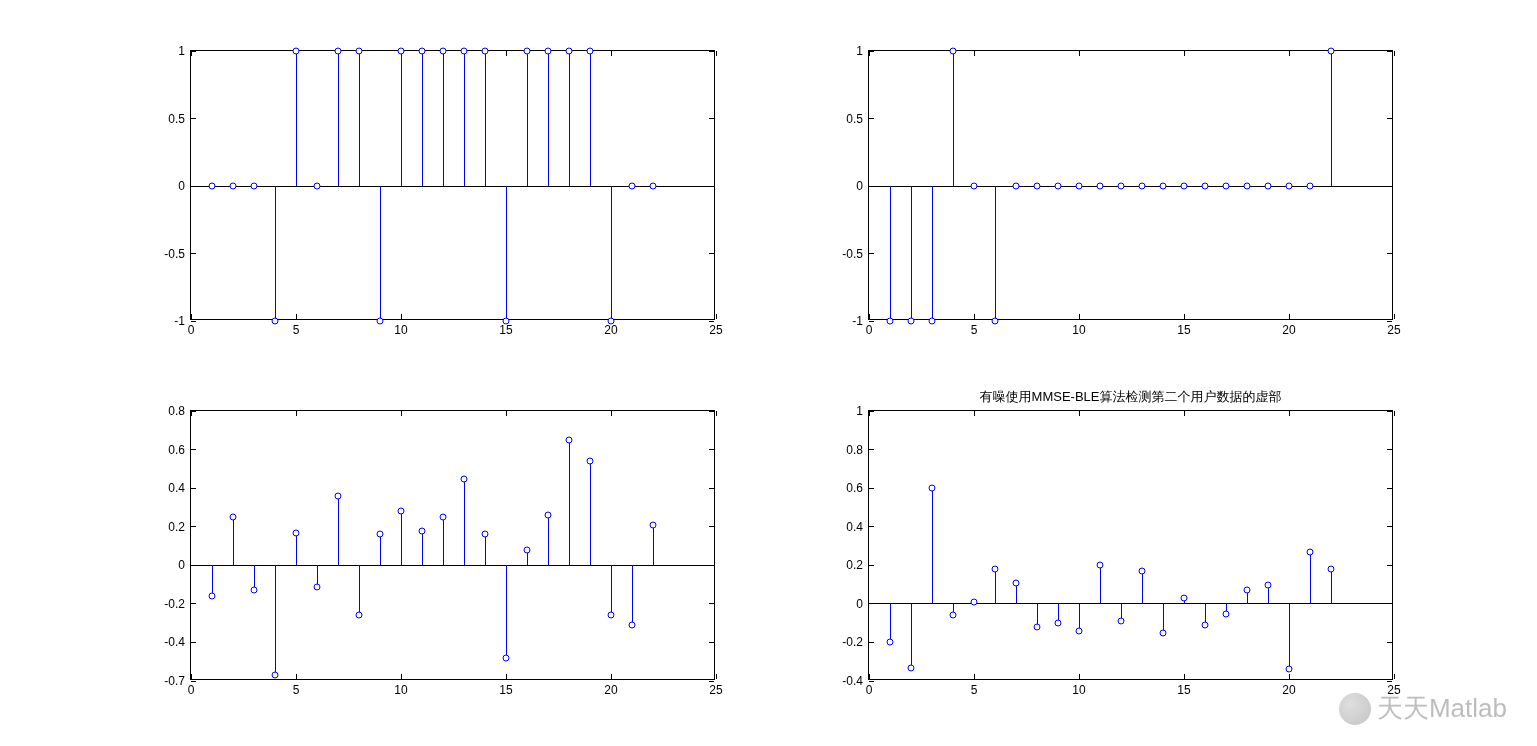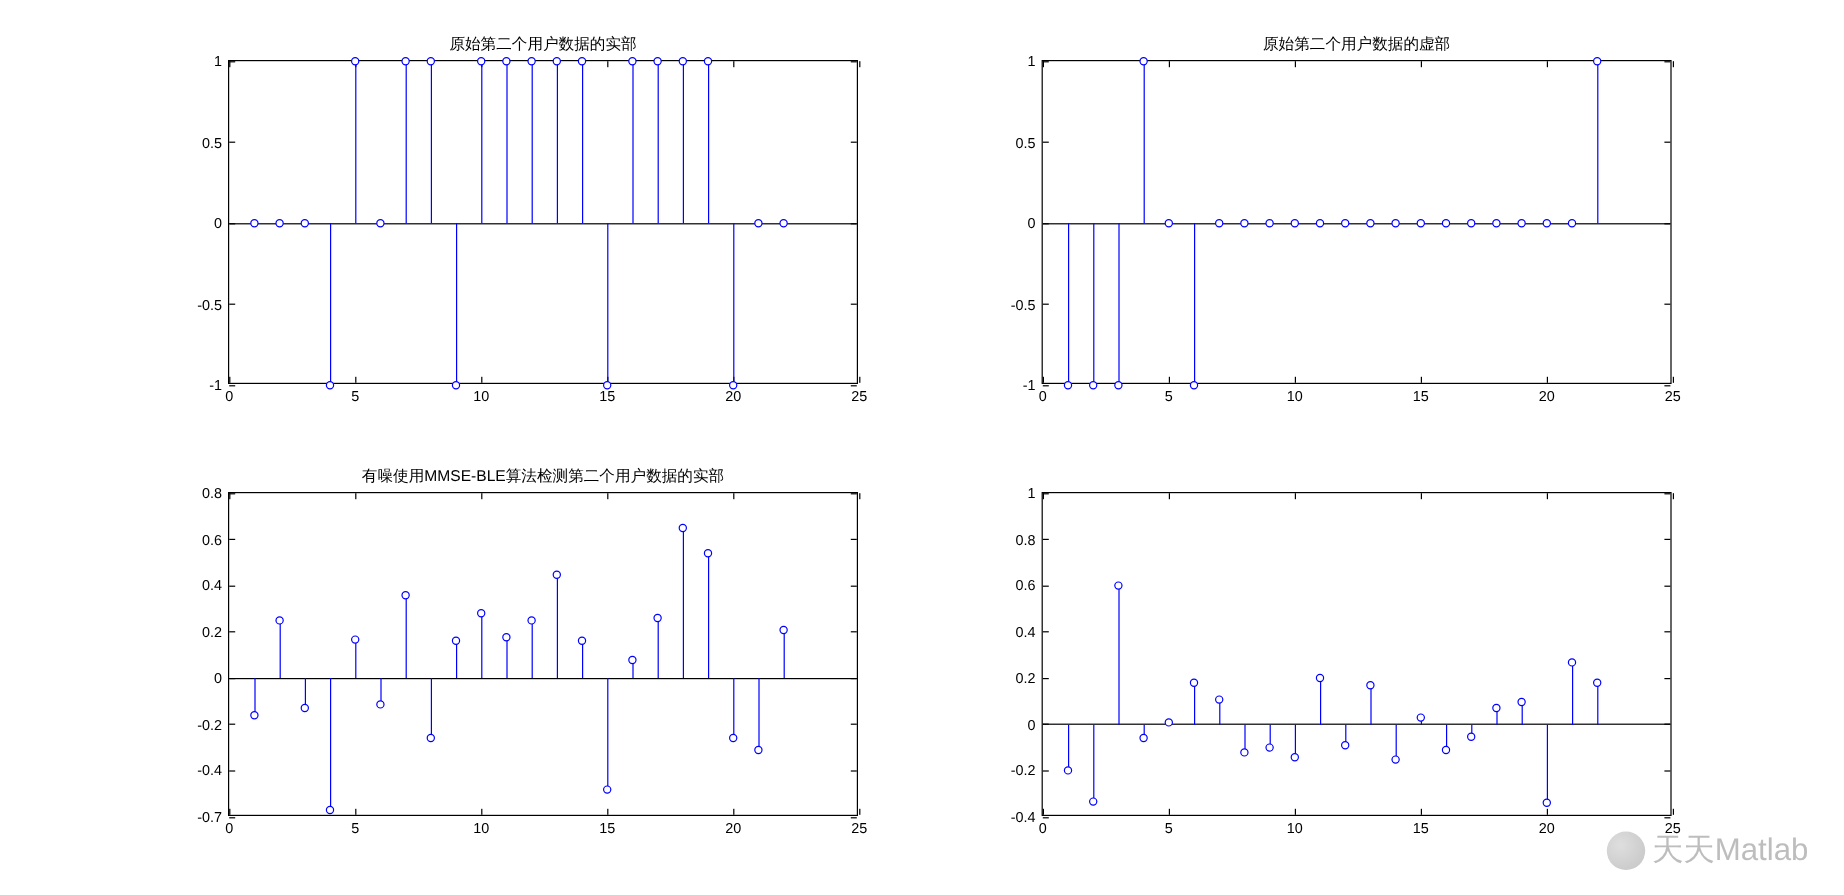--- a/index.html
+++ b/index.html
@@ -118,21 +118,20 @@
     border-radius: 50%;
     background: radial-gradient(circle at 35% 35%, #aaa, #666);
     opacity: 0.7;
   }
 </style>
 </head>
 <body>
 
 <div class="grid" id="grid">
     <div class="panel" style="left: 190px; top: 50px; width: 525px; height: 270px;">
-      <div class="title">原始第二个用户数据的实部</div>
       <div class="axes-box" style="width: 525px; height: 270px;">
         <div class="ytick" style="top: 270px;">-1</div>
         <div class="tickmark-y" style="top: 269.5px;"></div>
         <div class="tickmark-y2" style="top: 269.5px;"></div>
         <div class="ytick" style="top: 202.5px;">-0.5</div>
         <div class="tickmark-y" style="top: 202px;"></div>
         <div class="tickmark-y2" style="top: 202px;"></div>
         <div class="ytick" style="top: 135px;">0</div>
         <div class="tickmark-y" style="top: 134.5px;"></div>
         <div class="tickmark-y2" style="top: 134.5px;"></div>
@@ -201,21 +200,20 @@
         <div class="stem-marker" style="left: 399px; top: 0px;"></div>
         <div class="stem-line" style="left: 419.5px; top: 135px; height: 135px;"></div>
         <div class="stem-marker" style="left: 420px; top: 270px;"></div>
         <div class="stem-line" style="left: 440.5px; top: 135px; height: 0px;"></div>
         <div class="stem-marker" style="left: 441px; top: 135px;"></div>
         <div class="stem-line" style="left: 461.5px; top: 135px; height: 0px;"></div>
         <div class="stem-marker" style="left: 462px; top: 135px;"></div>
       </div>
     </div>
     <div class="panel" style="left: 868px; top: 50px; width: 525px; height: 270px;">
-      <div class="title">原始第二个用户数据的虚部</div>
       <div class="axes-box" style="width: 525px; height: 270px;">
         <div class="ytick" style="top: 270px;">-1</div>
         <div class="tickmark-y" style="top: 269.5px;"></div>
         <div class="tickmark-y2" style="top: 269.5px;"></div>
         <div class="ytick" style="top: 202.5px;">-0.5</div>
         <div class="tickmark-y" style="top: 202px;"></div>
         <div class="tickmark-y2" style="top: 202px;"></div>
         <div class="ytick" style="top: 135px;">0</div>
         <div class="tickmark-y" style="top: 134.5px;"></div>
         <div class="tickmark-y2" style="top: 134.5px;"></div>
@@ -284,21 +282,20 @@
         <div class="stem-marker" style="left: 399px; top: 135px;"></div>
         <div class="stem-line" style="left: 419.5px; top: 135px; height: 0px;"></div>
         <div class="stem-marker" style="left: 420px; top: 135px;"></div>
         <div class="stem-line" style="left: 440.5px; top: 135px; height: 0px;"></div>
         <div class="stem-marker" style="left: 441px; top: 135px;"></div>
         <div class="stem-line" style="left: 461.5px; top: 0px; height: 135px;"></div>
         <div class="stem-marker" style="left: 462px; top: 0px;"></div>
       </div>
     </div>
     <div class="panel" style="left: 190px; top: 410px; width: 525px; height: 270px;">
-      <div class="title">有噪使用MMSE-BLE算法检测第二个用户数据的实部</div>
       <div class="axes-box" style="width: 525px; height: 270px;">
         <div class="ytick" style="top: 270px;">-0.7</div>
         <div class="tickmark-y" style="top: 269.5px;"></div>
         <div class="tickmark-y2" style="top: 269.5px;"></div>
         <div class="ytick" style="top: 231.429px;">-0.4</div>
         <div class="tickmark-y" style="top: 230.929px;"></div>
         <div class="tickmark-y2" style="top: 230.929px;"></div>
         <div class="ytick" style="top: 192.857px;">-0.2</div>
         <div class="tickmark-y" style="top: 192.357px;"></div>
         <div class="tickmark-y2" style="top: 192.357px;"></div>
@@ -376,20 +373,21 @@
         <div class="stem-marker" style="left: 399px; top: 50.1429px;"></div>
         <div class="stem-line" style="left: 419.5px; top: 154.286px; height: 50.1429px;"></div>
         <div class="stem-marker" style="left: 420px; top: 204.429px;"></div>
         <div class="stem-line" style="left: 440.5px; top: 154.286px; height: 59.7857px;"></div>
         <div class="stem-marker" style="left: 441px; top: 214.071px;"></div>
         <div class="stem-line" style="left: 461.5px; top: 113.786px; height: 40.5px;"></div>
         <div class="stem-marker" style="left: 462px; top: 113.786px;"></div>
       </div>
     </div>
     <div class="panel" style="left: 868px; top: 410px; width: 525px; height: 270px;">
+      <div class="title">有噪使用MMSE-BLE算法检测第二个用户数据的虚部</div>
       <div class="axes-box" style="width: 525px; height: 270px;">
         <div class="ytick" style="top: 270px;">-0.4</div>
         <div class="tickmark-y" style="top: 269.5px;"></div>
         <div class="tickmark-y2" style="top: 269.5px;"></div>
         <div class="ytick" style="top: 231.429px;">-0.2</div>
         <div class="tickmark-y" style="top: 230.929px;"></div>
         <div class="tickmark-y2" style="top: 230.929px;"></div>
         <div class="ytick" style="top: 192.857px;">0</div>
         <div class="tickmark-y" style="top: 192.357px;"></div>
         <div class="tickmark-y2" style="top: 192.357px;"></div>

